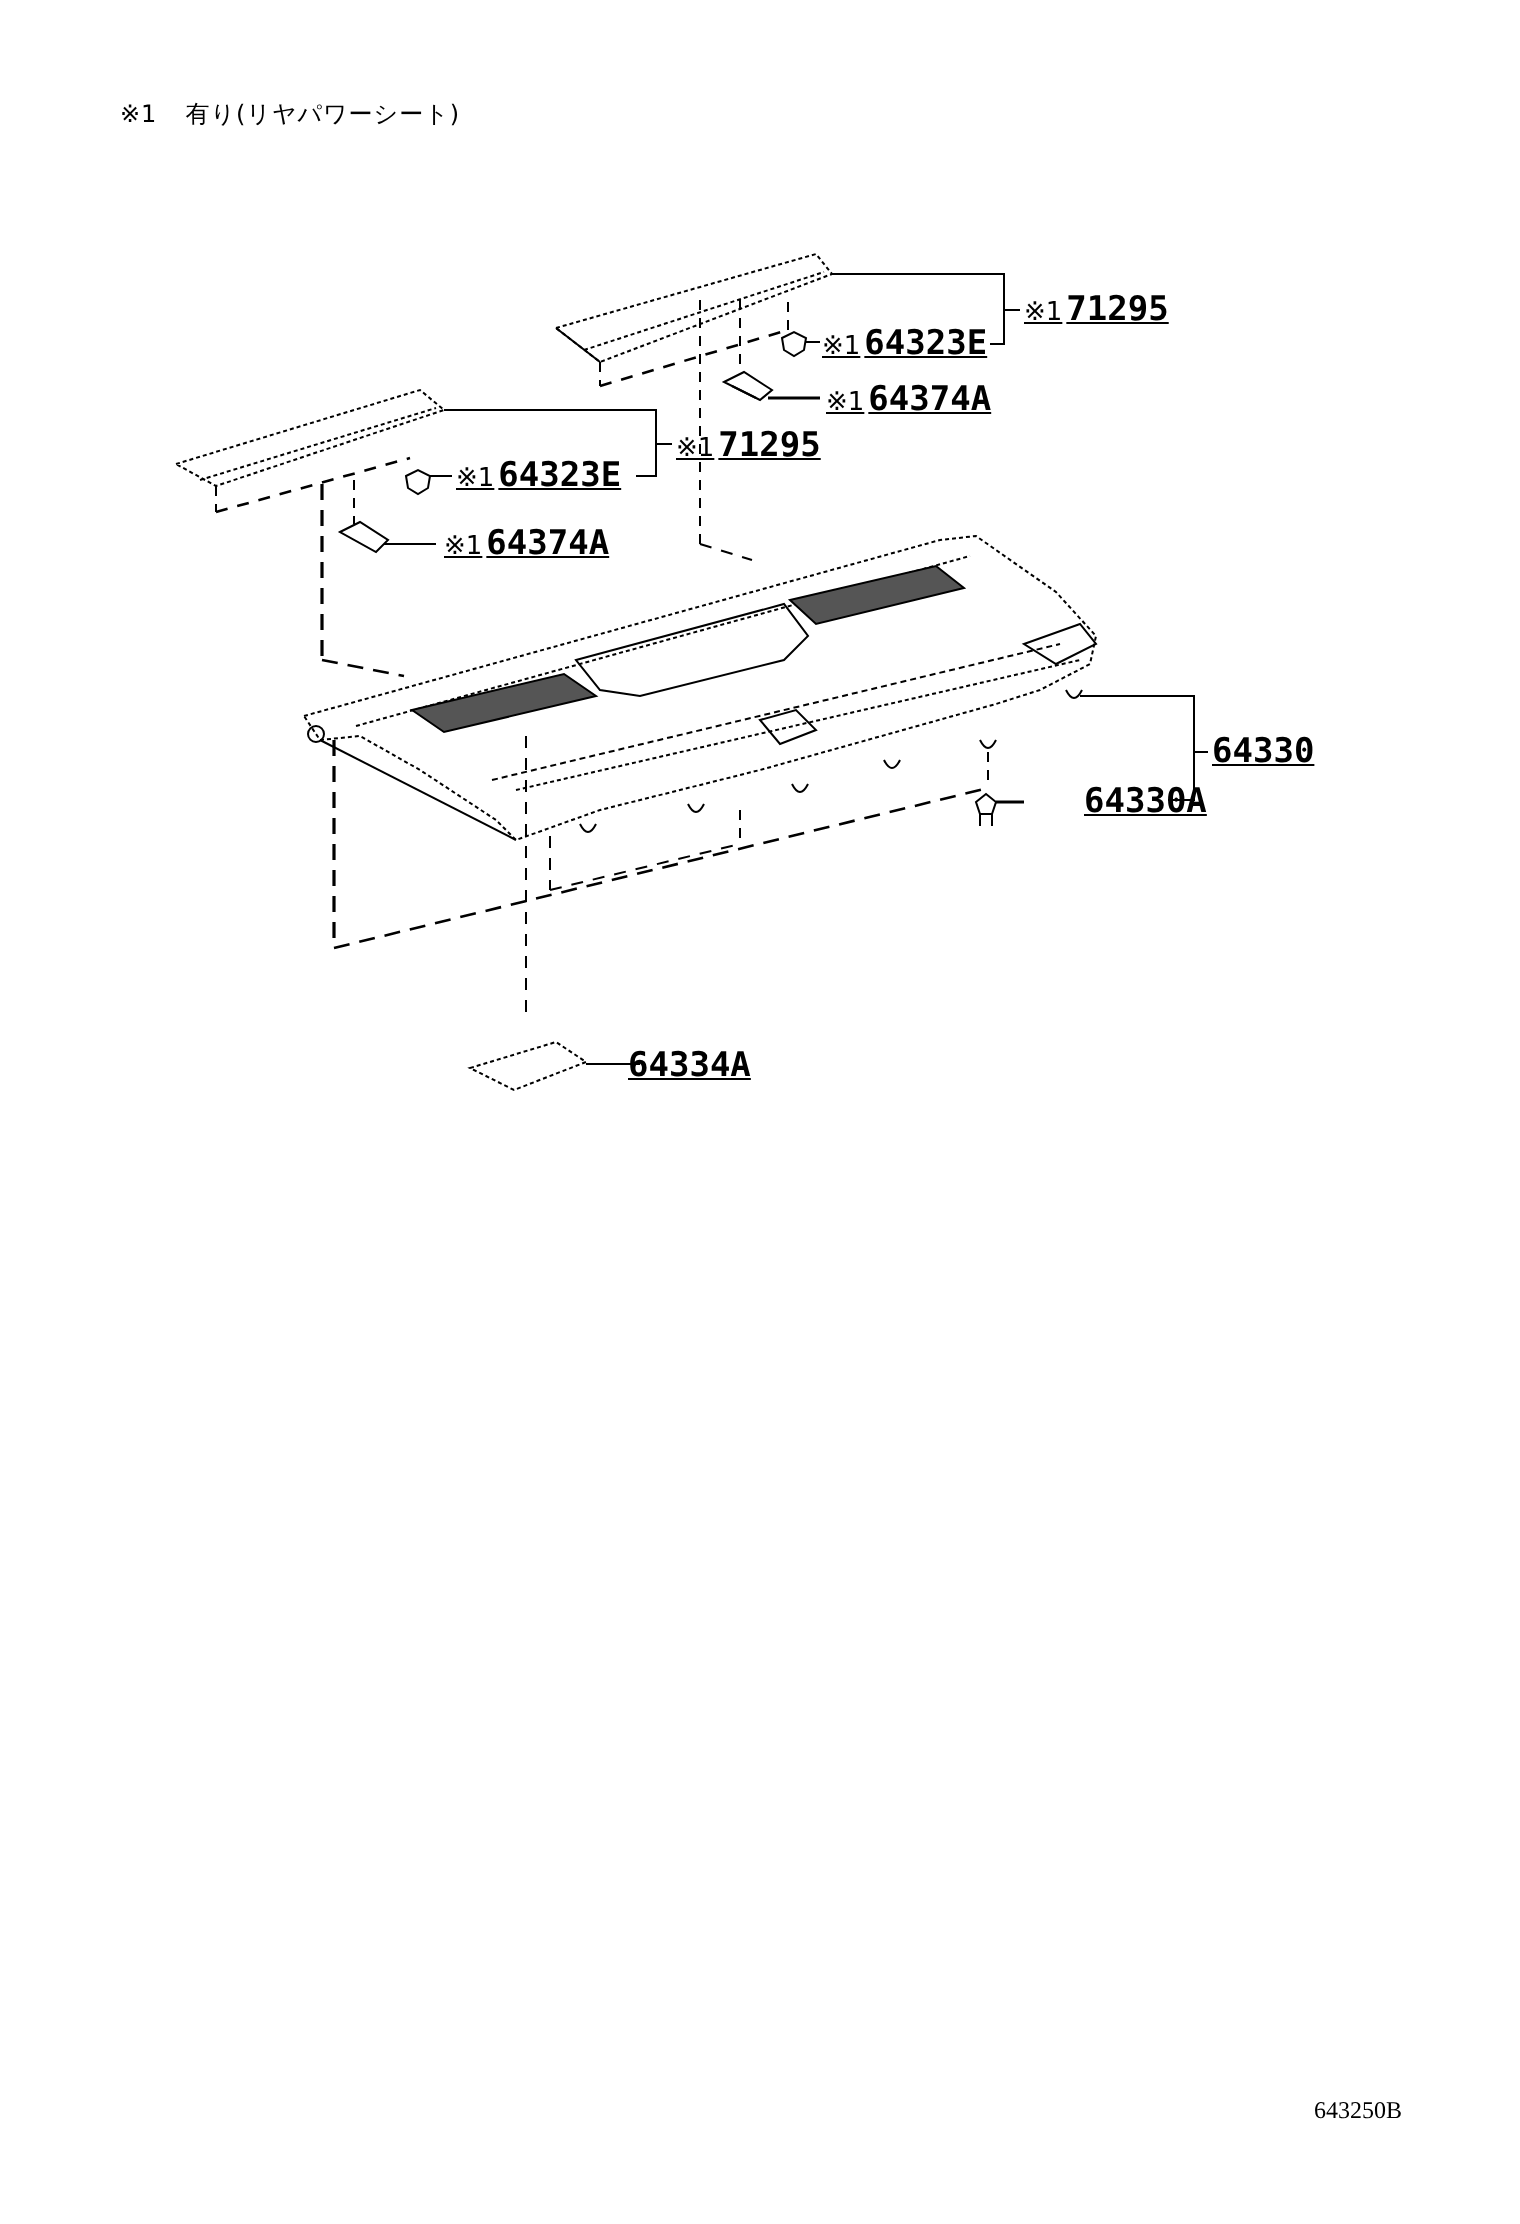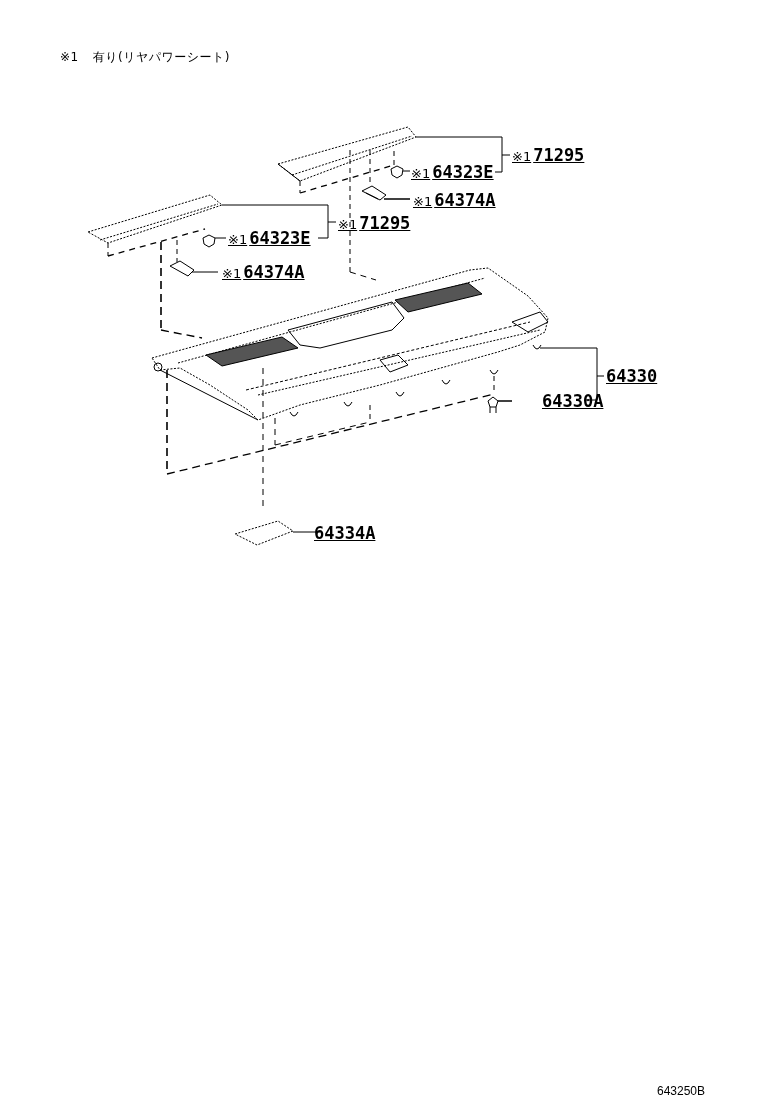--- a/index.html
+++ b/index.html
@@ -2,21 +2,21 @@
 <html><head>
 <meta charset="utf-8">
 <style>
   html, body { margin: 0; padding: 0; background: #ffffff; }
   body { width: 760px; height: 1112px; position: relative; overflow: hidden; font-family: "DejaVu Sans", sans-serif; color: #000; }
   .note { position: absolute; left: 60px; top: 49px; font-size: 12px; letter-spacing: 0.5px; }
   .note .mark { margin-right: 14px; }
   svg.diagram { position: absolute; left: 0; top: 0; }
   .lbl { position: absolute; font-family: "DejaVu Sans Mono", monospace; font-weight: bold; font-size: 17px; line-height: 18px; white-space: nowrap; text-decoration: underline; }
   .lbl .ref { font-family: "DejaVu Sans", sans-serif; font-weight: normal; font-size: 13px; margin-right: 2px; }
-  .code { position: absolute; left: 657px; top: 1084px; font-family: Liberation Sans, sans-serif; font-size: 12px; }
+  .code { position: absolute; left: 657px; top: 1048px; font-family: Liberation Serif, serif; font-size: 12px; }
 </style>
 </head>
 <body>
 
 <div class="note">
   <span class="mark">※1</span><span>有り(リヤパワーシート)</span>
 </div>
 
 <svg class="diagram" width="760" height="1112" viewBox="0 0 760 1112" xmlns="http://www.w3.org/2000/svg">
   <g fill="none" stroke="#000" stroke-width="1">

